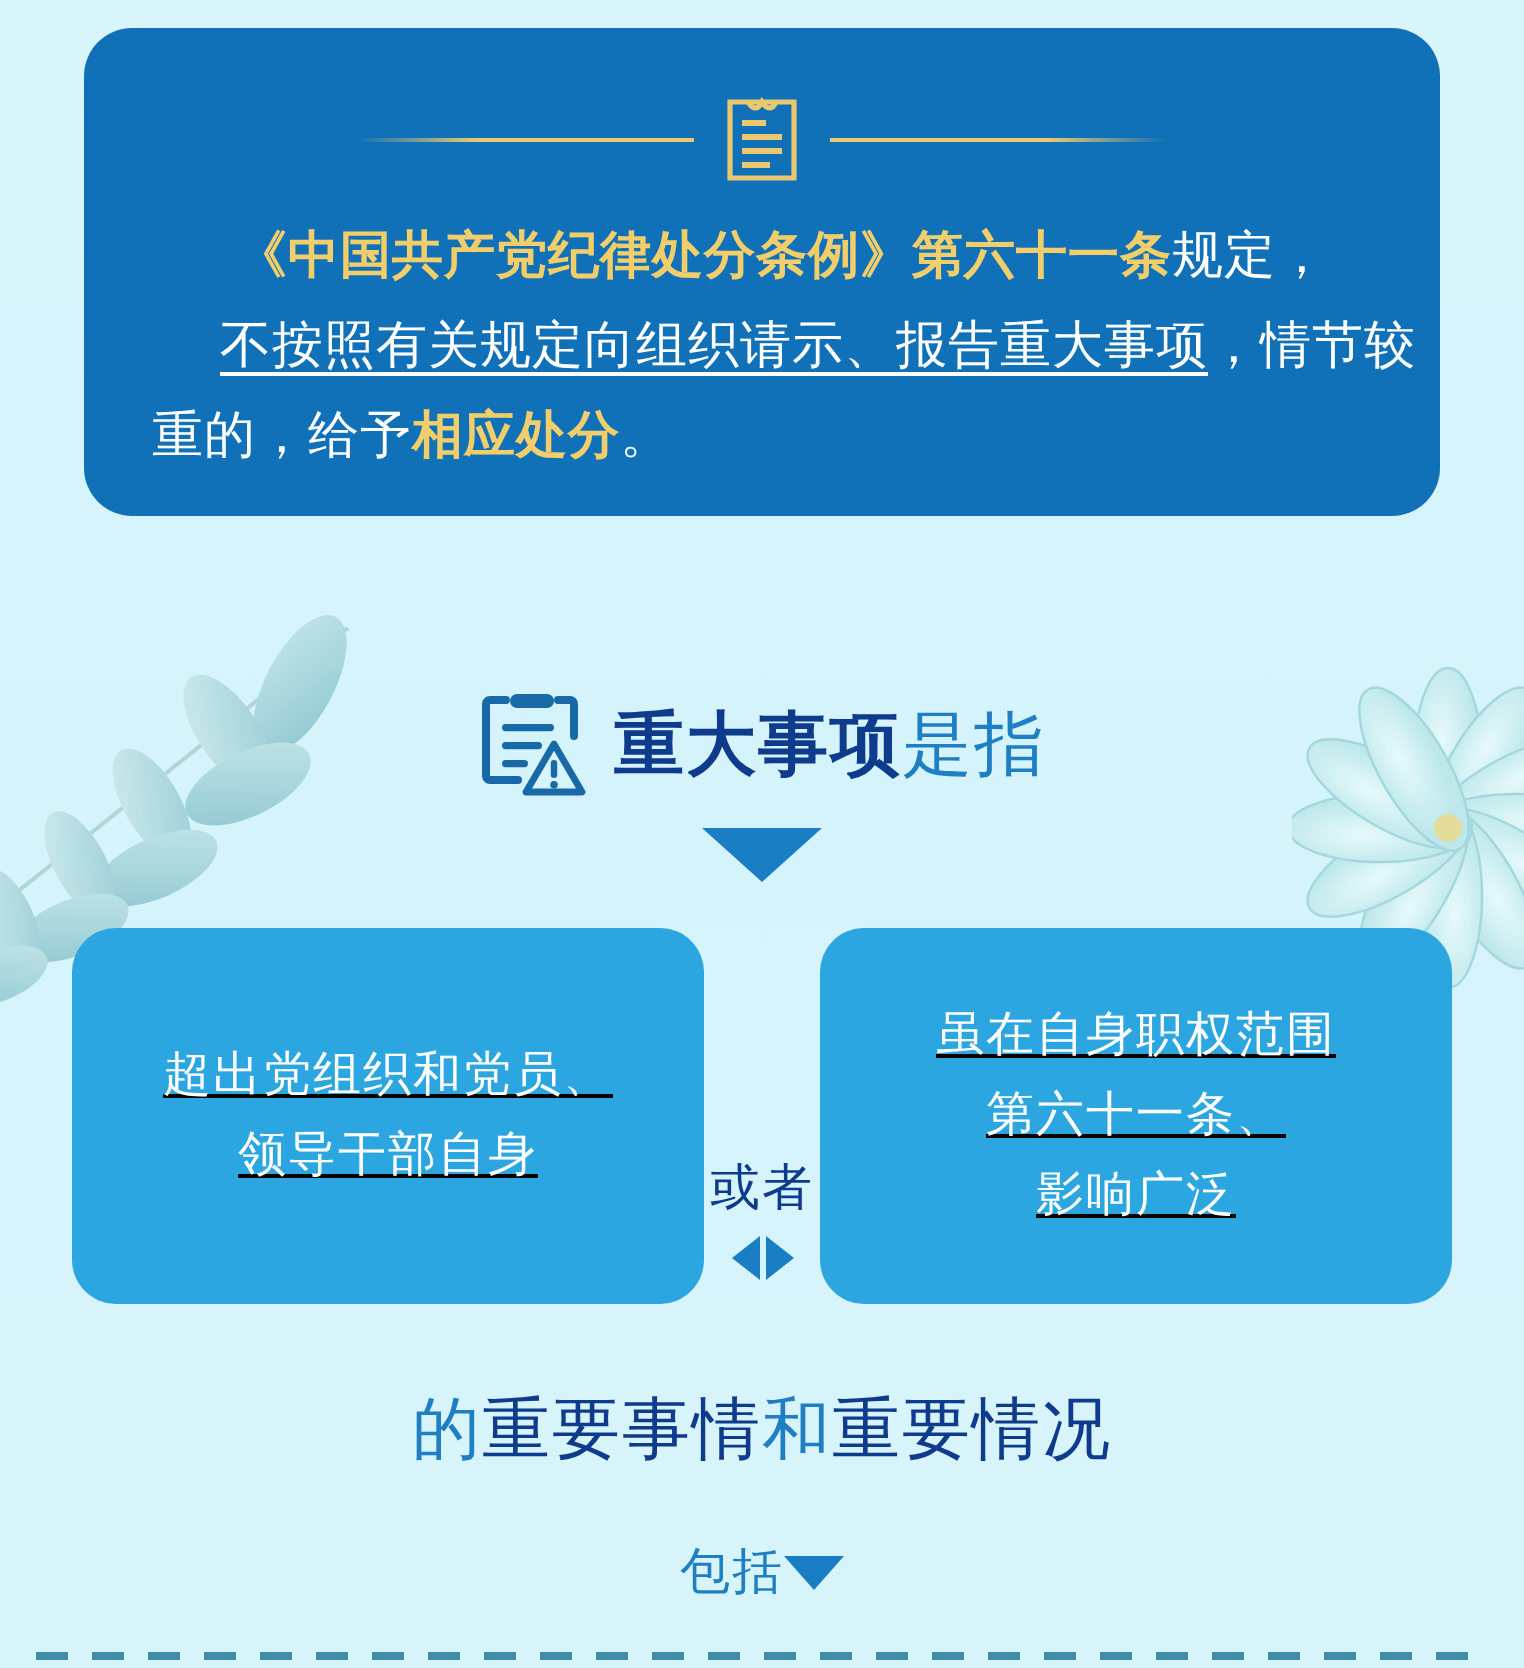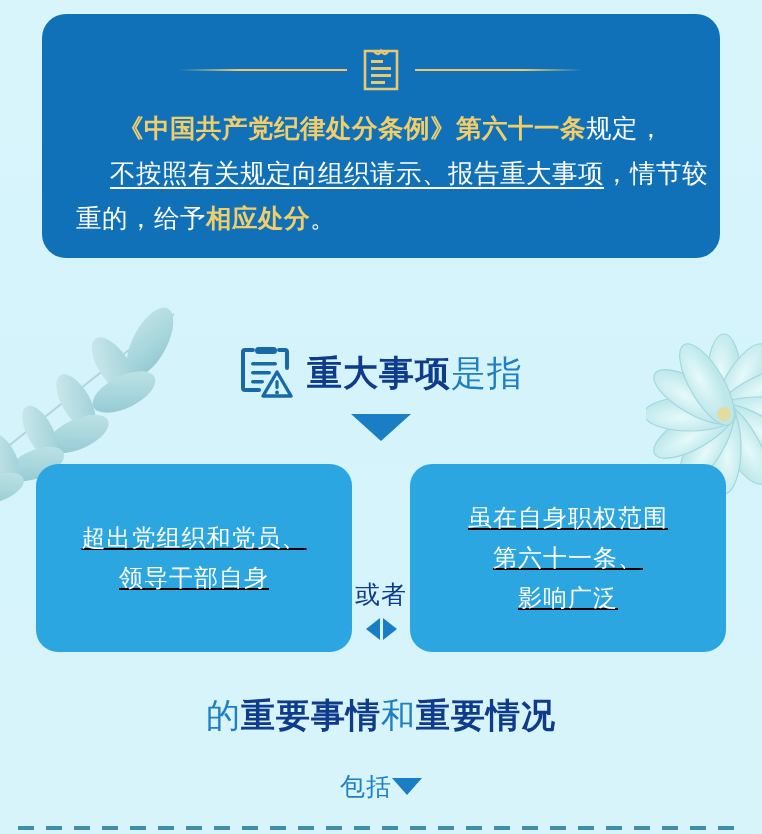--- a/index.html
+++ b/index.html
@@ -201,21 +201,21 @@
     position: absolute;
     left: 0;
     top: 698px;
     width: 762px;
     text-align: center;
     font-size: 34px;
     line-height: 1;
     letter-spacing: 1px;
     white-space: nowrap;
   }
-  .conclusion .strong { color: #0e3b8c; font-weight: bold; }
+  .conclusion .strong { color: #0e3b8c; font-weight: normal; }
   .conclusion .soft   { color: #1f7fc4; font-weight: normal; }
 
   .include-row {
     position: absolute;
     left: 0;
     top: 774px;
     width: 762px;
     display: flex;
     align-items: center;
     justify-content: center;

